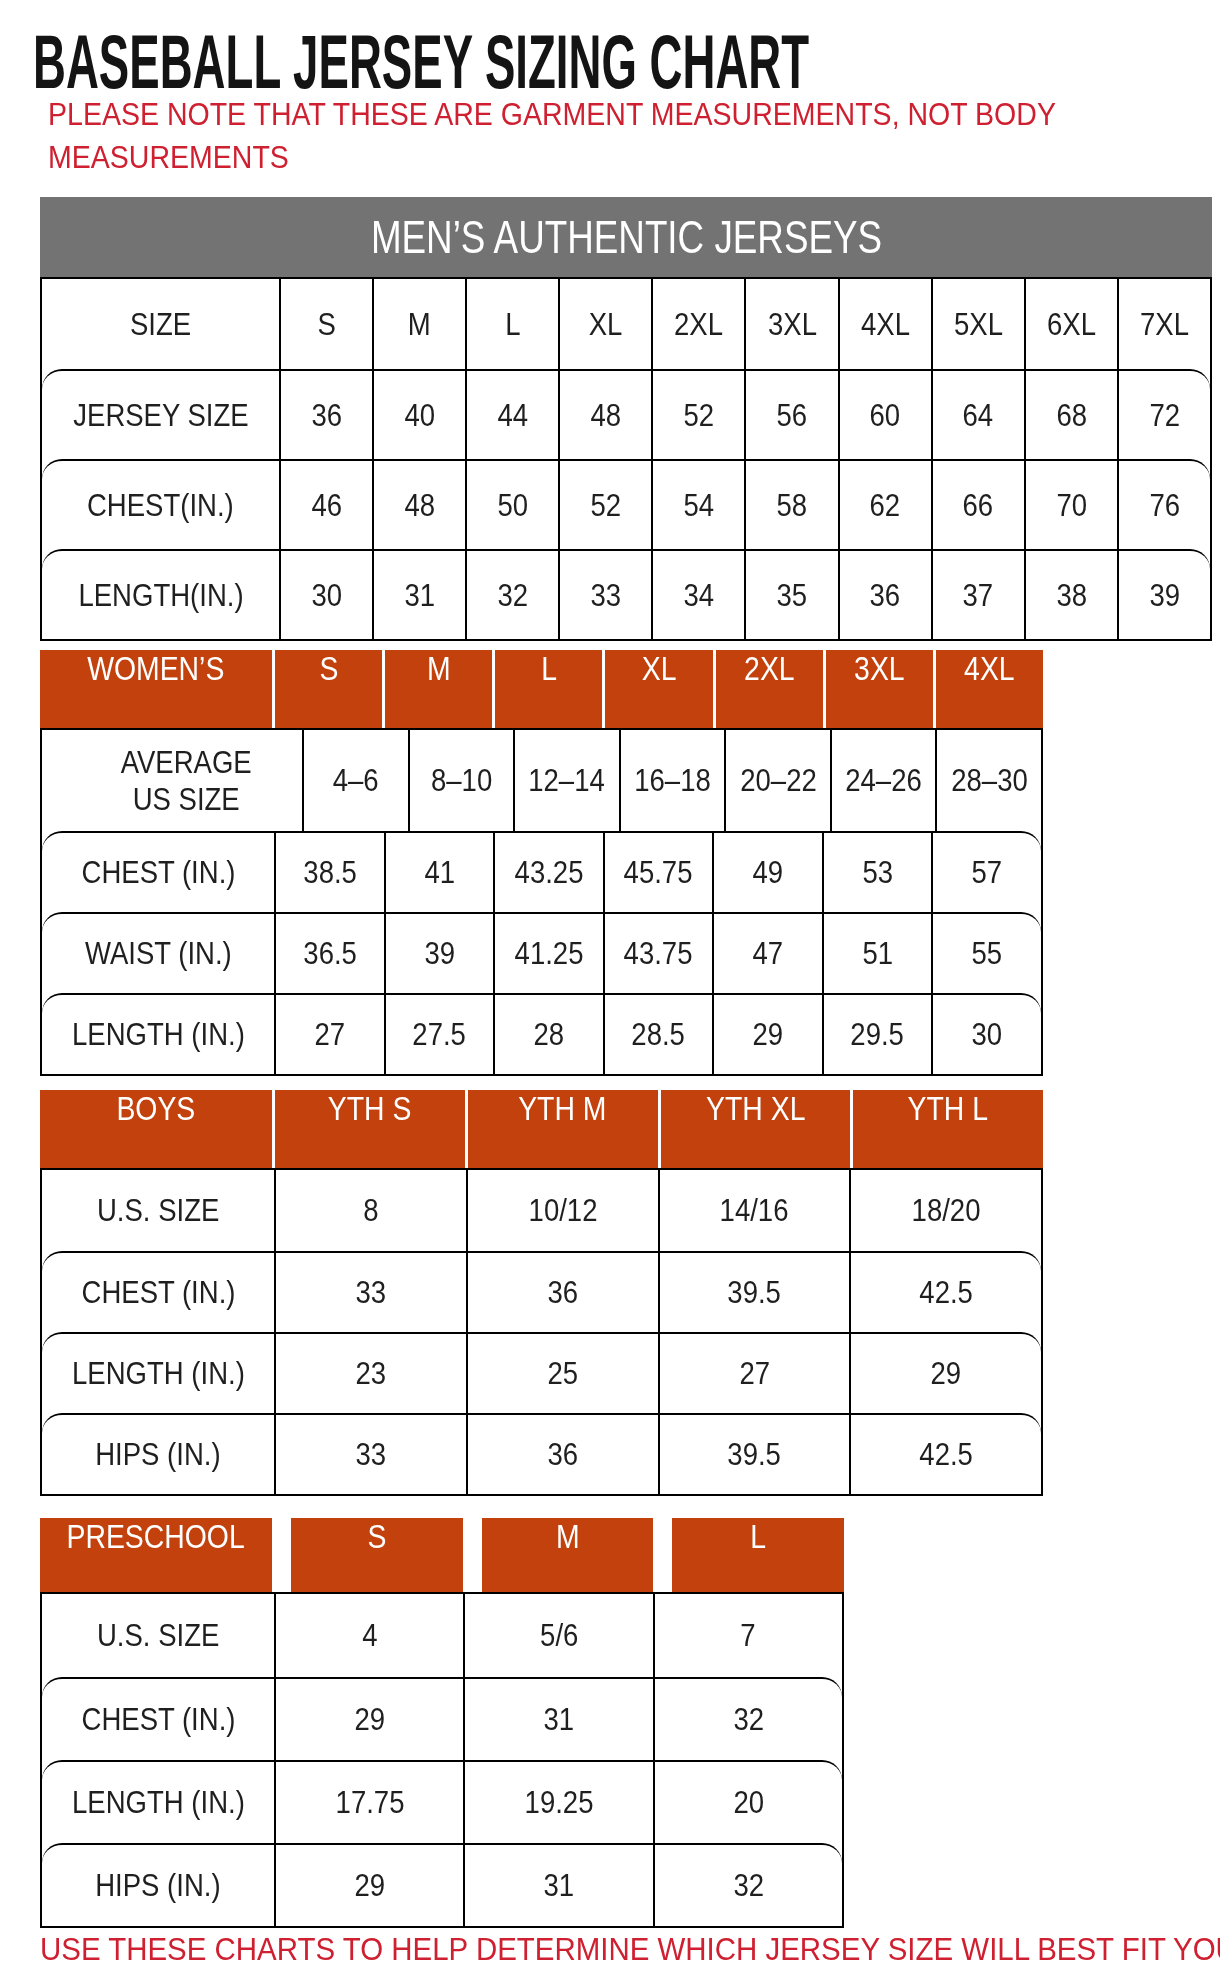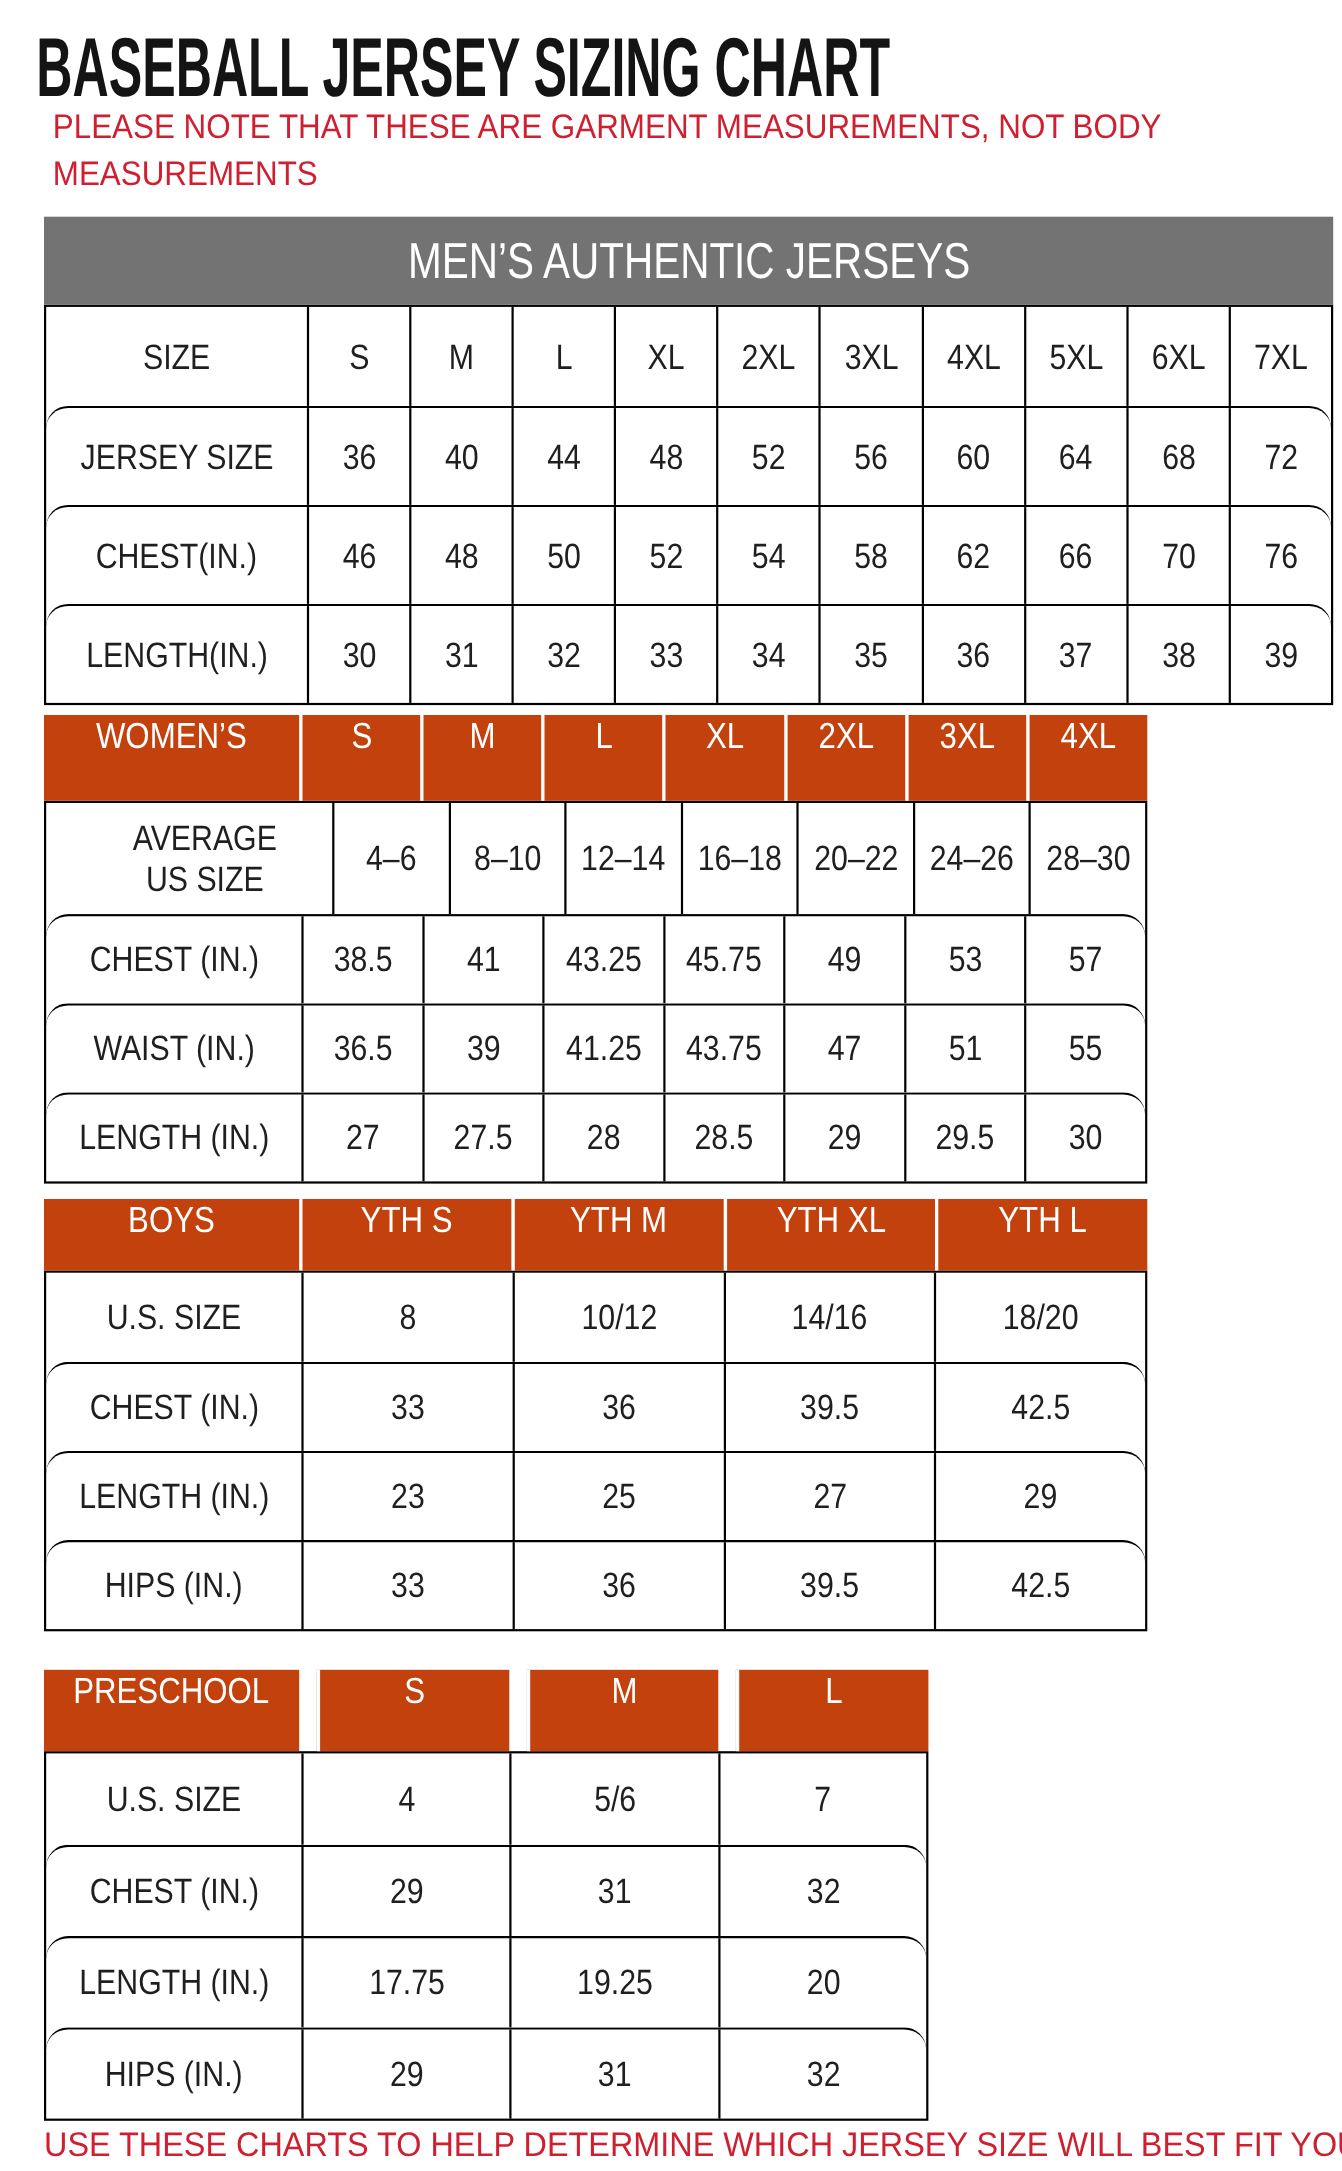--- a/index.html
+++ b/index.html
@@ -23,21 +23,21 @@
   .tbl{position:absolute;left:40px;box-sizing:border-box;}
   #mens{top:197px;width:1172px;}
   #womens{top:650px;width:1003px;}
   #boys{top:1090px;width:1003px;}
   #preschool{top:1518px;width:804px;}
   .banner{background:#737373;display:flex;align-items:center;justify-content:center;}
   #mens .banner{height:80px;}
   .banner .cx{font-size:46px;color:#ffffff;transform:scaleX(0.80);white-space:nowrap;}
   .thead{display:grid;}
   #womens .thead{height:78px;}
-  #boys .thead{height:65px;}
+  #boys .thead{height:78px;}
   #preschool .thead{height:74px;gap:16px;}
   .hcell{background:#c2410c;display:flex;align-items:flex-start;justify-content:center;box-sizing:border-box;}
   .hcell + .hcell{border-left:3px solid #ffffff;}
   .hcell .cx{font-size:33px;color:#ffffff;}
   .tbody{border:2px solid #000000;box-sizing:border-box;background:#ffffff;}
   .trow{display:grid;box-sizing:border-box;}
   .trow + .trow{border-top:2px solid #000000;border-radius:20px;}
   #mens .trow{height:90px;}
   #womens .trow{height:81px;}
   #womens .trow:first-child{height:101px;padding-left:28px;}

